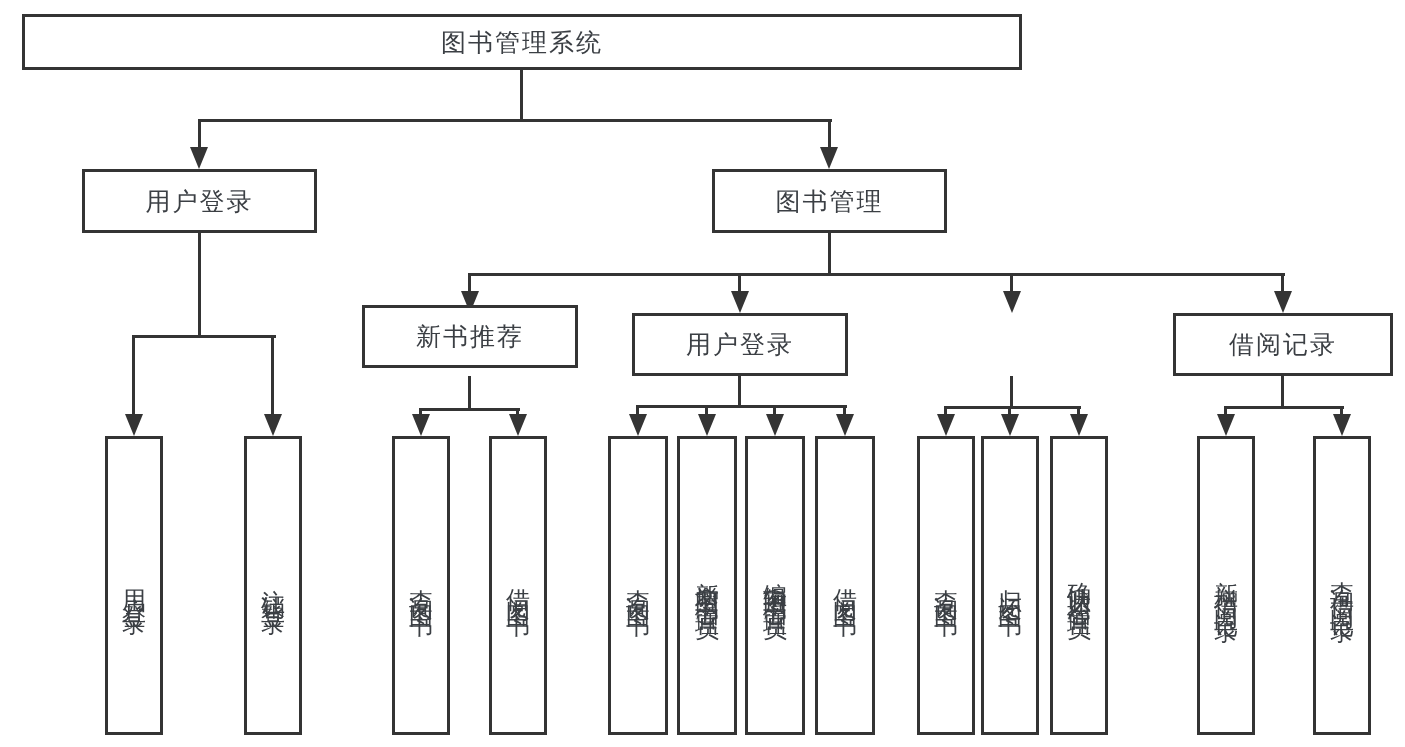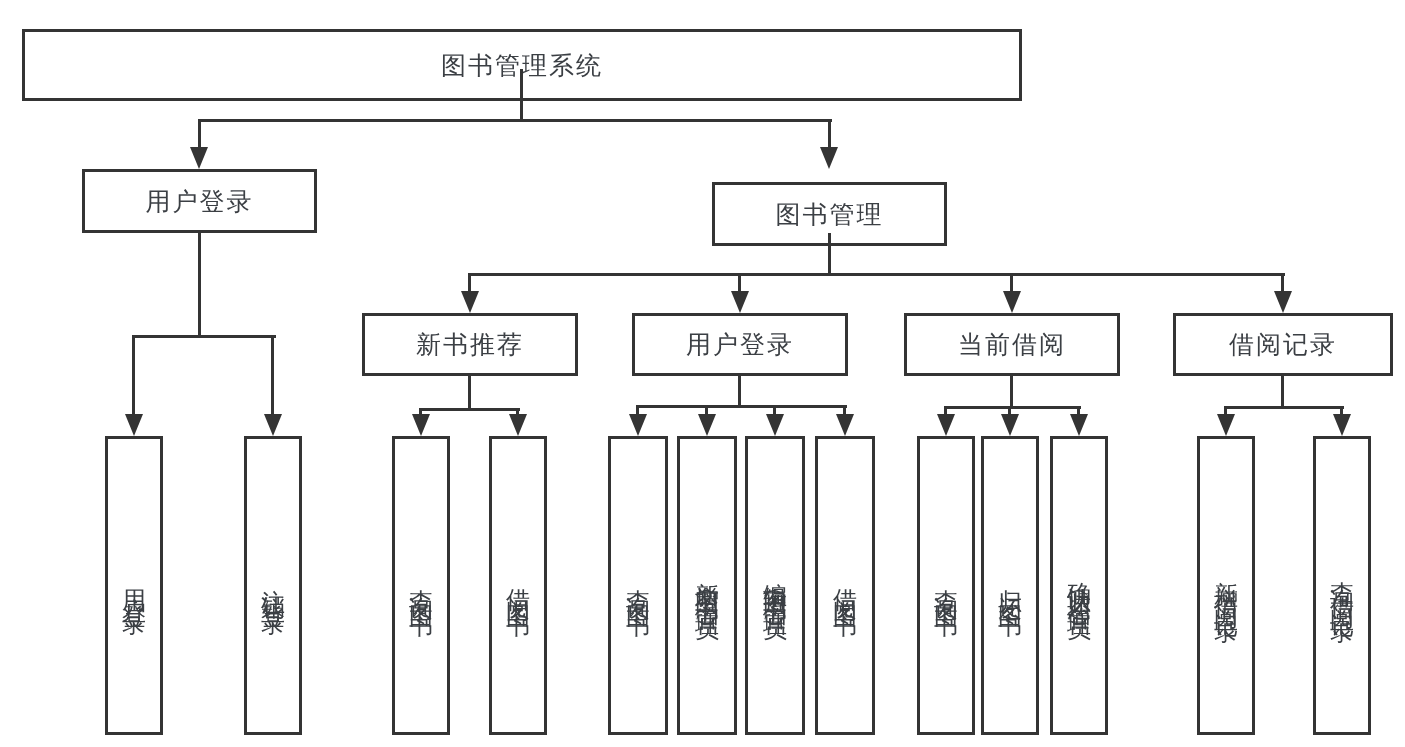--- a/index.html
+++ b/index.html
@@ -26,53 +26,52 @@
   .watermark{
     position:absolute;right:6px;bottom:4px;font-size:21px;font-weight:600;
     color:#9a9aa0;letter-spacing:1px;z-index:5;
   }
 </style>
 </head>
 <body>
 
 <div class="canvas">
 
-  <div class="box h" style="left:22px;top:29px;width:1000px;height:72px">图书管理系统</div>
+  <div class="box h" style="left:22px;top:14px;width:1000px;height:56px">图书管理系统</div>
 
   <div class="vline" style="left:520px;top:69px;height:50px"></div>
   <div class="hline" style="left:198px;top:119px;width:634px"></div>
   <div class="vline" style="left:198px;top:119px;height:30px"></div>
   <div class="arrow" style="left:190px;top:147px"></div>
   <div class="vline" style="left:828px;top:119px;height:30px"></div>
   <div class="arrow" style="left:820px;top:147px"></div>
 
   <div class="box h" style="left:82px;top:169px;width:235px;height:64px">用户登录</div>
-  <div class="box h" style="left:712px;top:182px;width:235px;height:64px">图书管理</div>
+  <div class="box h" style="left:712px;top:169px;width:235px;height:64px">图书管理</div>
 
   <div class="vline" style="left:198px;top:233px;height:102px"></div>
   <div class="hline" style="left:132px;top:335px;width:144px"></div>
   <div class="vline" style="left:132px;top:335px;height:83px"></div>
   <div class="arrow" style="left:125px;top:414px"></div>
   <div class="vline" style="left:271px;top:335px;height:83px"></div>
   <div class="arrow" style="left:264px;top:414px"></div>
 
   <div class="vline" style="left:828px;top:233px;height:40px"></div>
   <div class="hline" style="left:468px;top:273px;width:817px"></div>
   <div class="vline" style="left:468px;top:273px;height:20px"></div>
   <div class="arrow" style="left:461px;top:291px"></div>
   <div class="vline" style="left:738px;top:273px;height:20px"></div>
   <div class="arrow" style="left:731px;top:291px"></div>
   <div class="vline" style="left:1010px;top:273px;height:20px"></div>
   <div class="arrow" style="left:1003px;top:291px"></div>
   <div class="vline" style="left:1281px;top:273px;height:20px"></div>
   <div class="arrow" style="left:1274px;top:291px"></div>
 
-  <div class="box h" style="left:362px;top:313px;width:216px;height:63px">新书推荐</div>
+  <div class="box h" style="left:362px;top:305px;width:216px;height:63px">新书推荐</div>
   <div class="box h" style="left:632px;top:313px;width:216px;height:63px">用户登录</div>
-  <div class="box h" style="left:904px;top:313px;width:216px;height:63px">当前借阅</div>
   <div class="box h" style="left:1173px;top:313px;width:220px;height:63px">借阅记录</div>
 
   <div class="vline" style="left:468px;top:376px;height:32px"></div>
   <div class="hline" style="left:419px;top:408px;width:101px"></div>
   <div class="vline" style="left:419px;top:408px;height:10px"></div>
   <div class="arrow" style="left:412px;top:414px"></div>
   <div class="vline" style="left:516px;top:408px;height:10px"></div>
   <div class="arrow" style="left:509px;top:414px"></div>
 
   <div class="vline" style="left:738px;top:376px;height:29px"></div>

